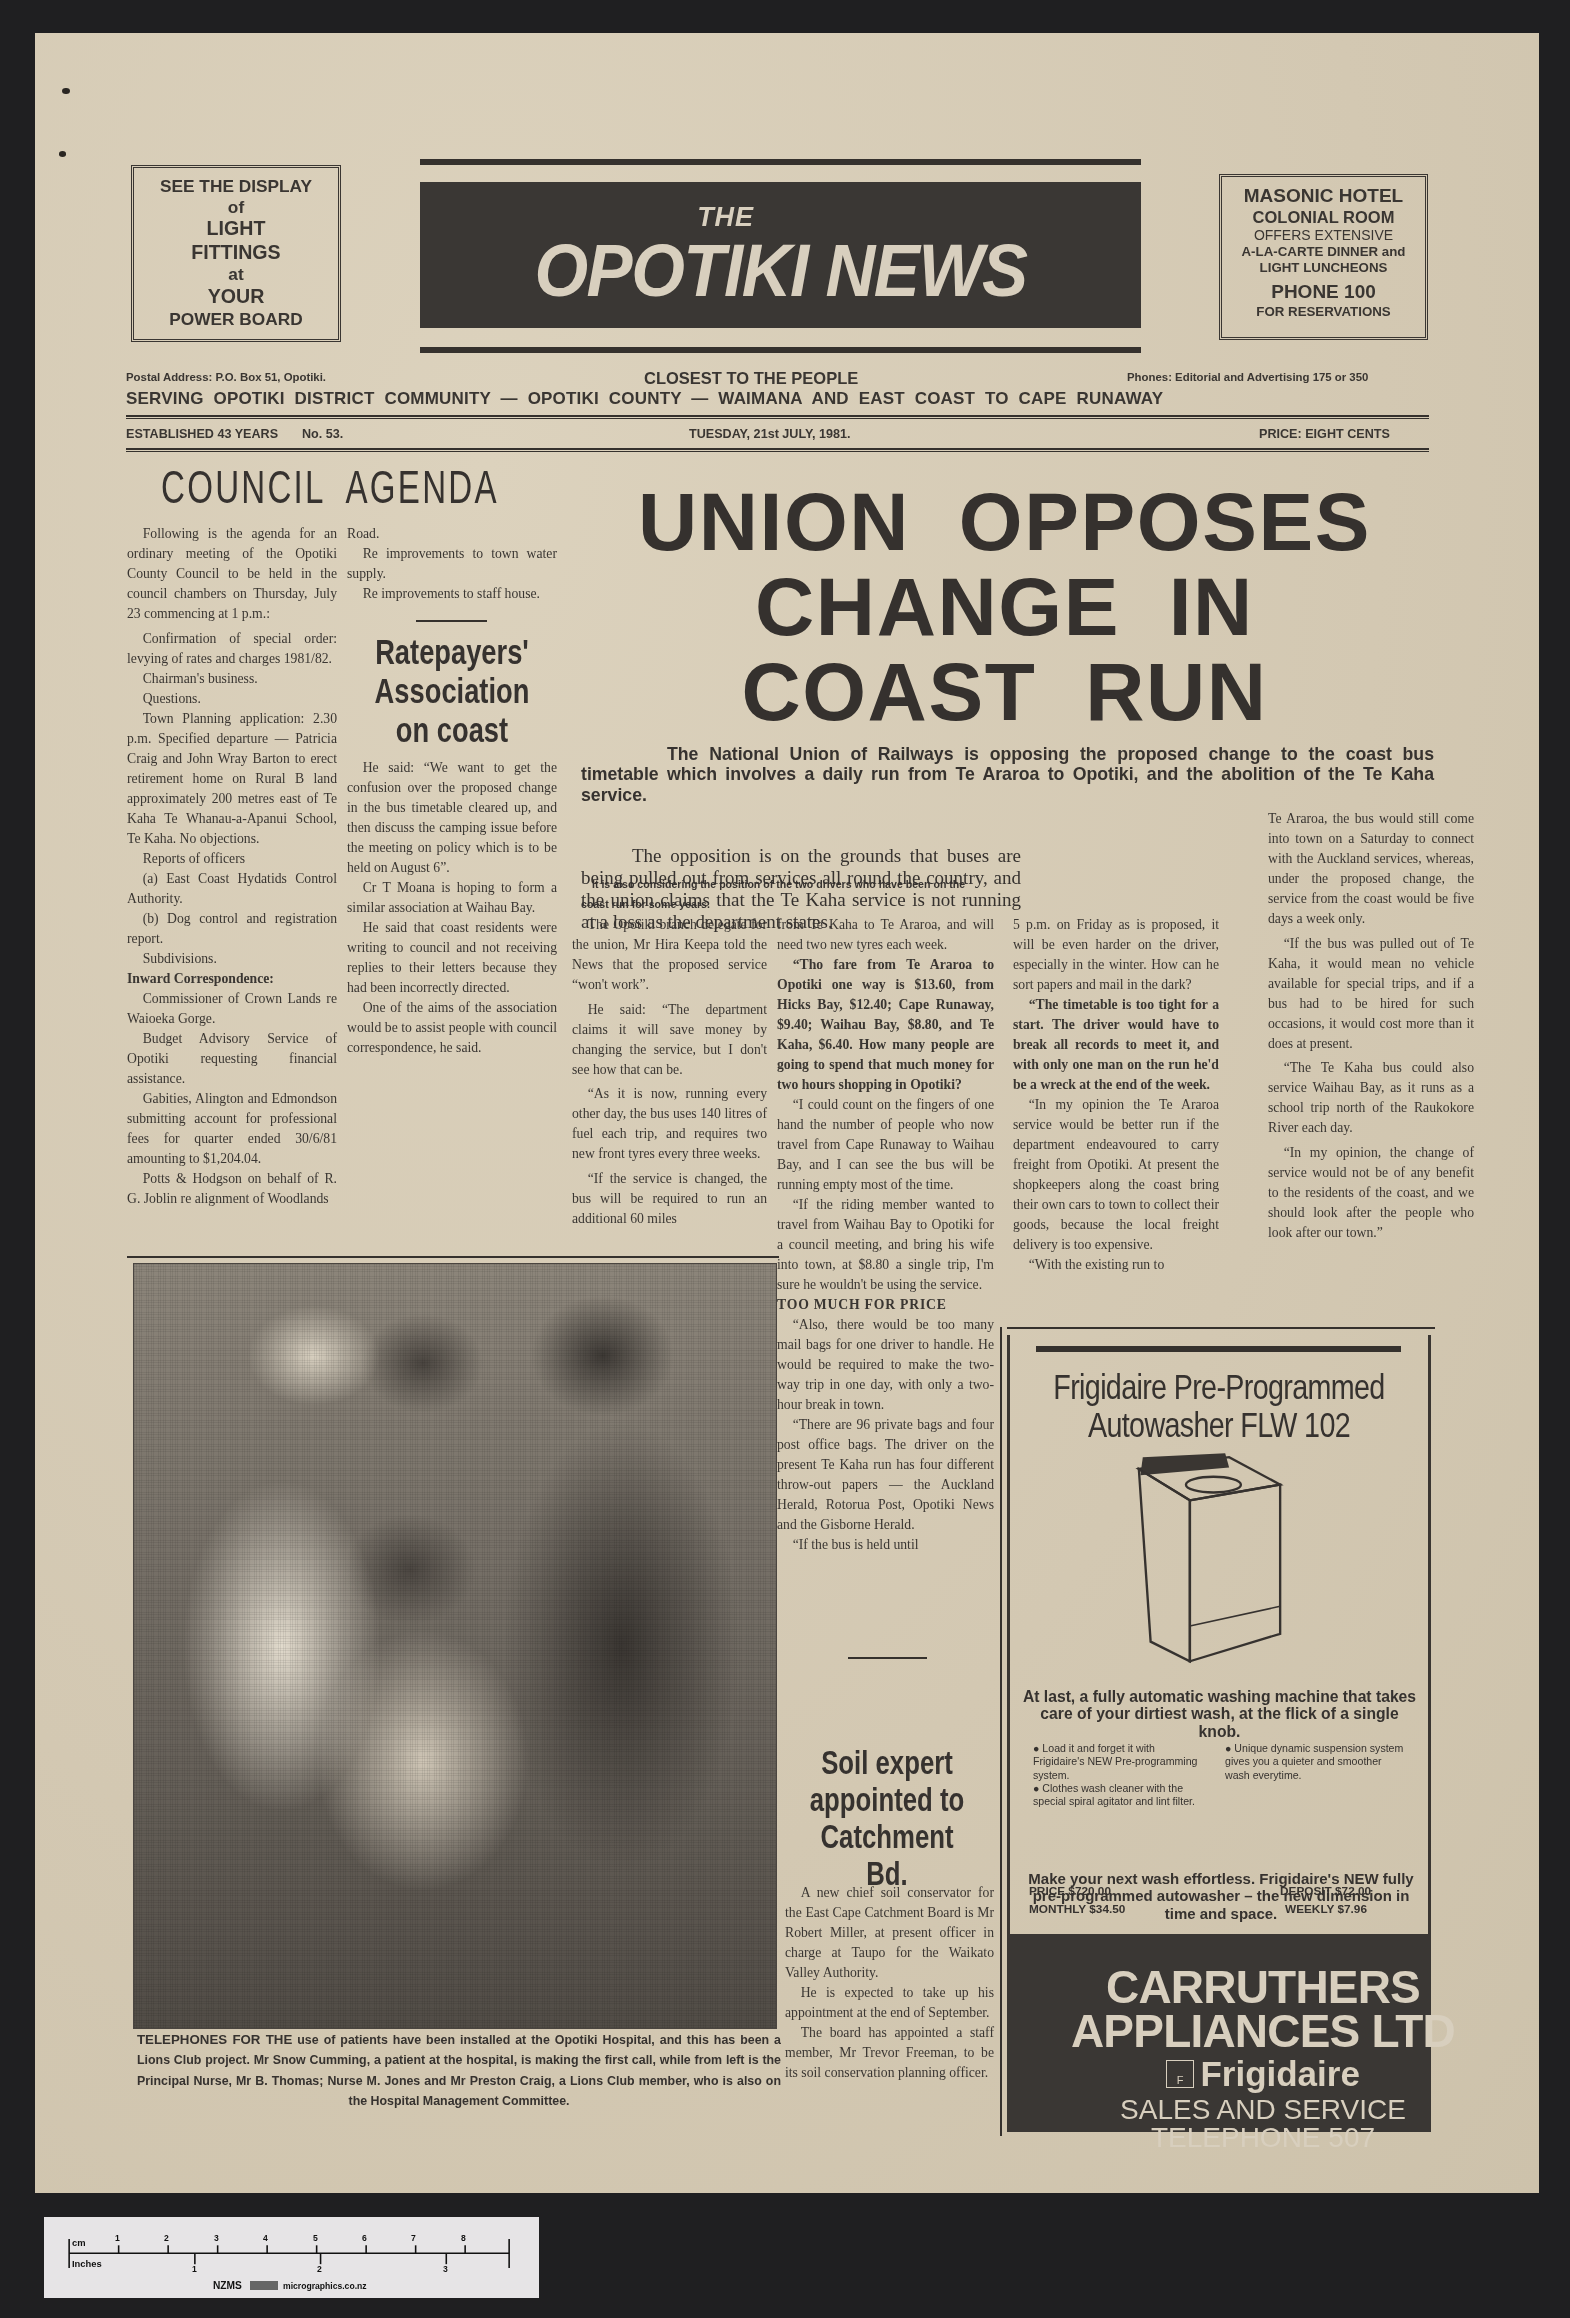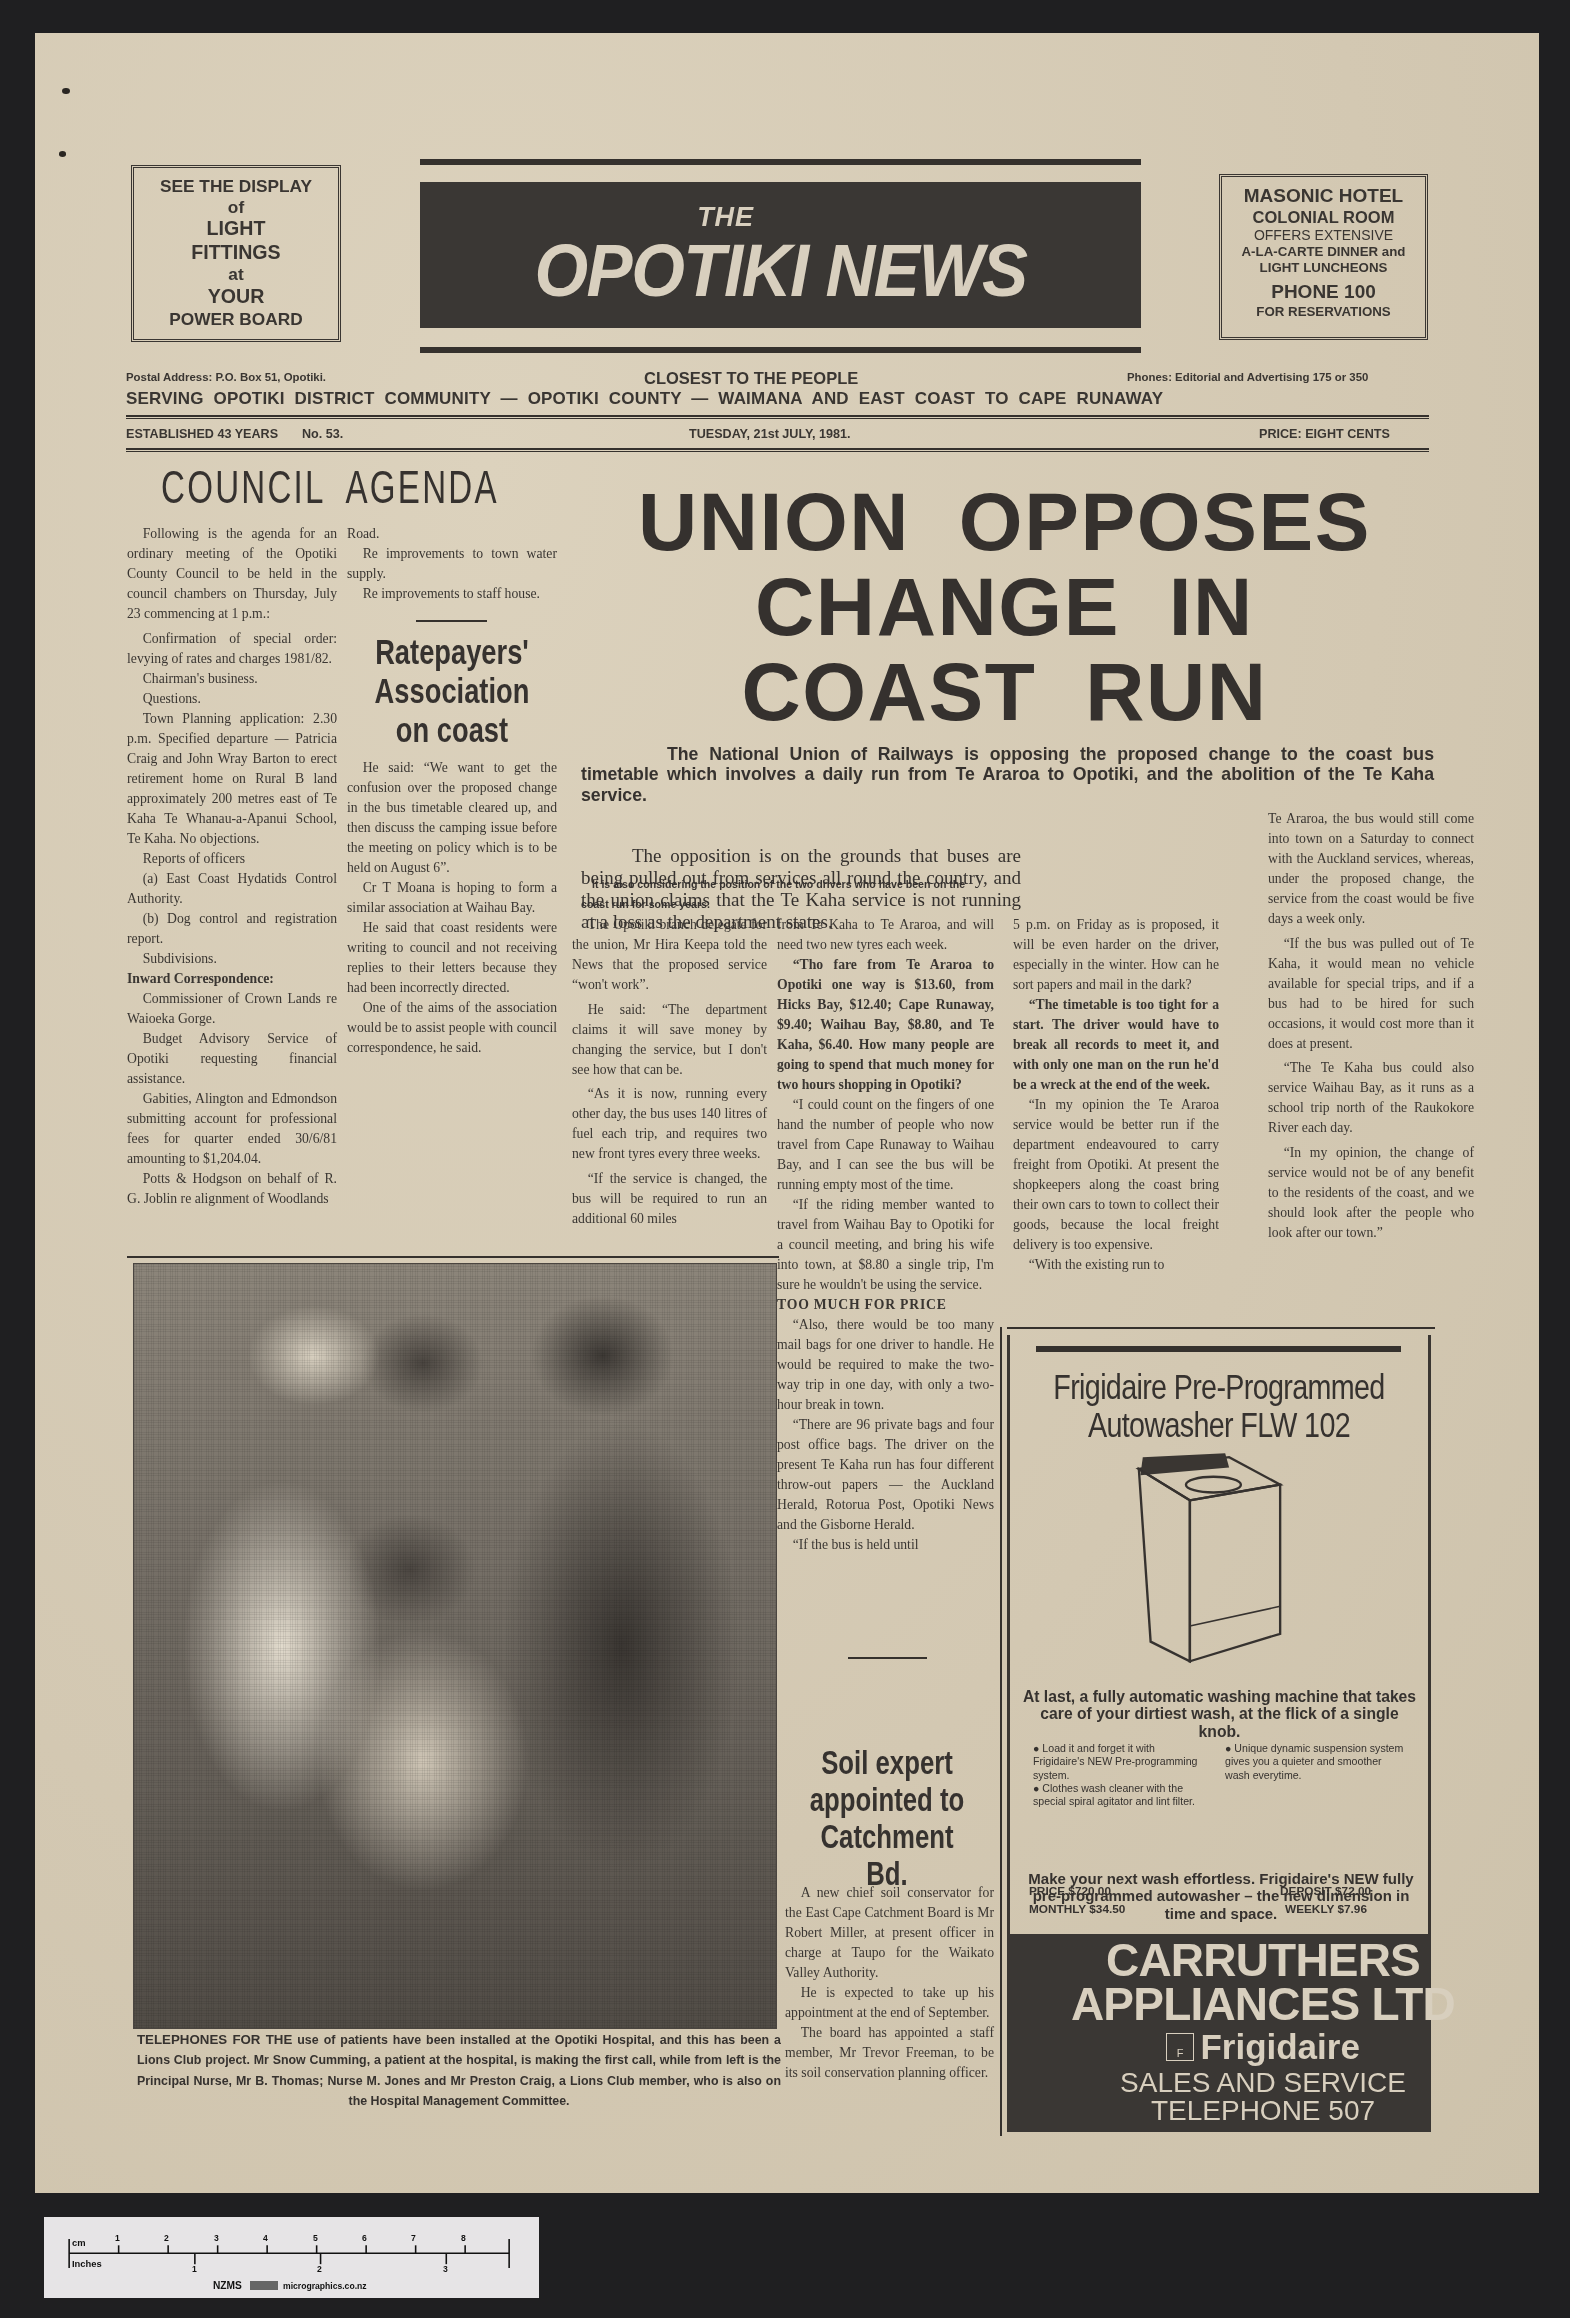--- a/index.html
+++ b/index.html
@@ -91,21 +91,21 @@
 
   
   .ad-top { position: absolute; left: 1007px; top: 1335px; width: 424px; height: 605px;
     border-left: 3.9px solid #3a3632; border-right: 3.9px solid #3a3632; }
   .ad-title { position: absolute; left: 1007px; top: 1368px; width: 424px; text-align: center;
     font-family: "Liberation Sans", sans-serif; font-size: 35px; line-height: 38px; color: #36322f;
     transform: scaleX(0.82); transform-origin: center top; letter-spacing: -0.8px; }
   .washer { position: absolute; left: 1131px; top: 1453px; width: 157px; height: 236px; }
   .ad-copy { position: absolute; font-family: "Liberation Sans", sans-serif; color: #36322f; }
   .ad-bottom { position: absolute; left: 1007px; top: 1934px; width: 424px; height: 198px; background: #3a3734; }
-  .carr { position: absolute; left: 1007px; width: 512px; text-align: center; font-family: "Liberation Sans", sans-serif; color: #d8cfbe; }
+  .carr { position: absolute; left: 1007px; width: 512px; text-align: center; font-family: "Liberation Sans", sans-serif; color: #d8cfbe; margin-top: 27px; }
 
   .ruler-card { position: absolute; left: 44px; top: 2217px; width: 495px; height: 81px; background: #e6e4e6; }
   .ruler-text { position: absolute; font-family: "Liberation Sans", sans-serif; color: #111; font-weight: bold; }
 </style>
 </head>
 <body>
 
 <div class="paper">
   <span class="hole" style="left:27px;top:55px"></span>
   <span class="hole" style="left:23.6px;top:118px"></span>

